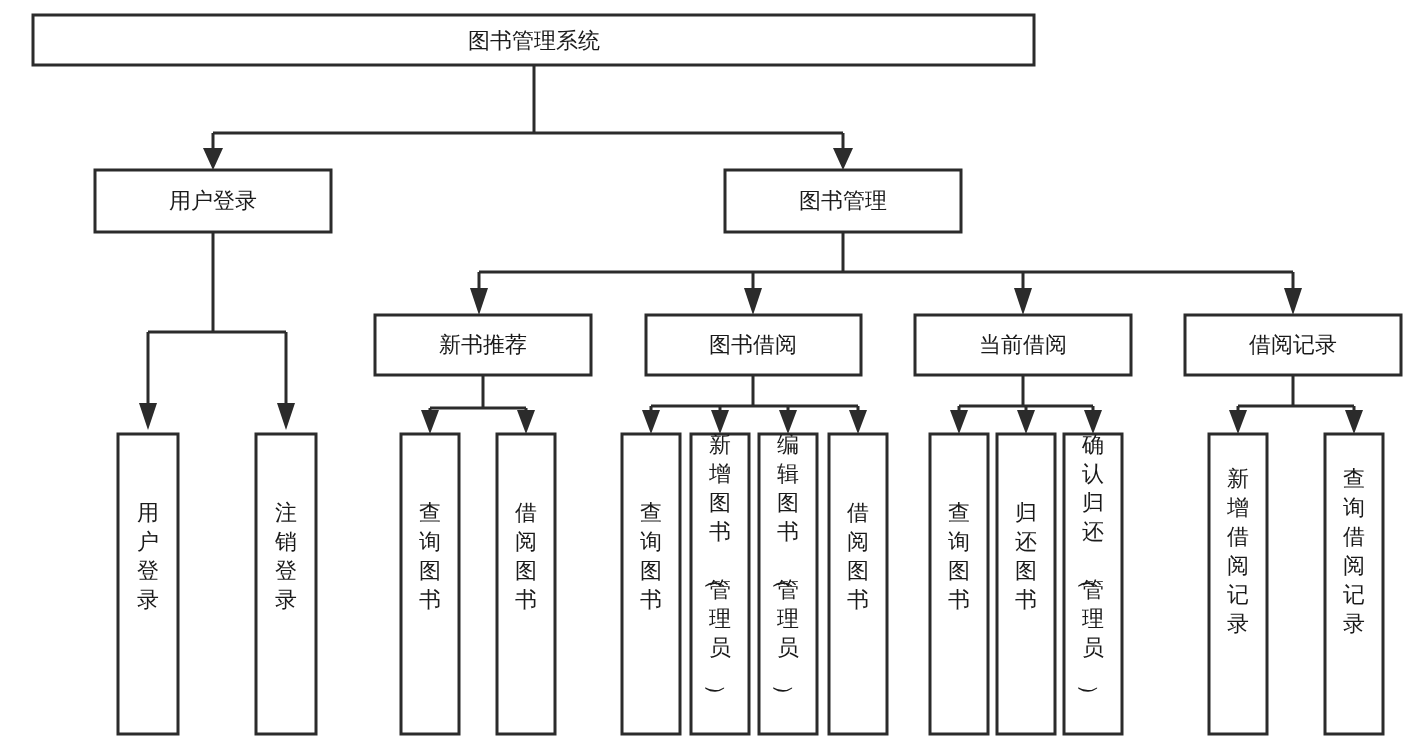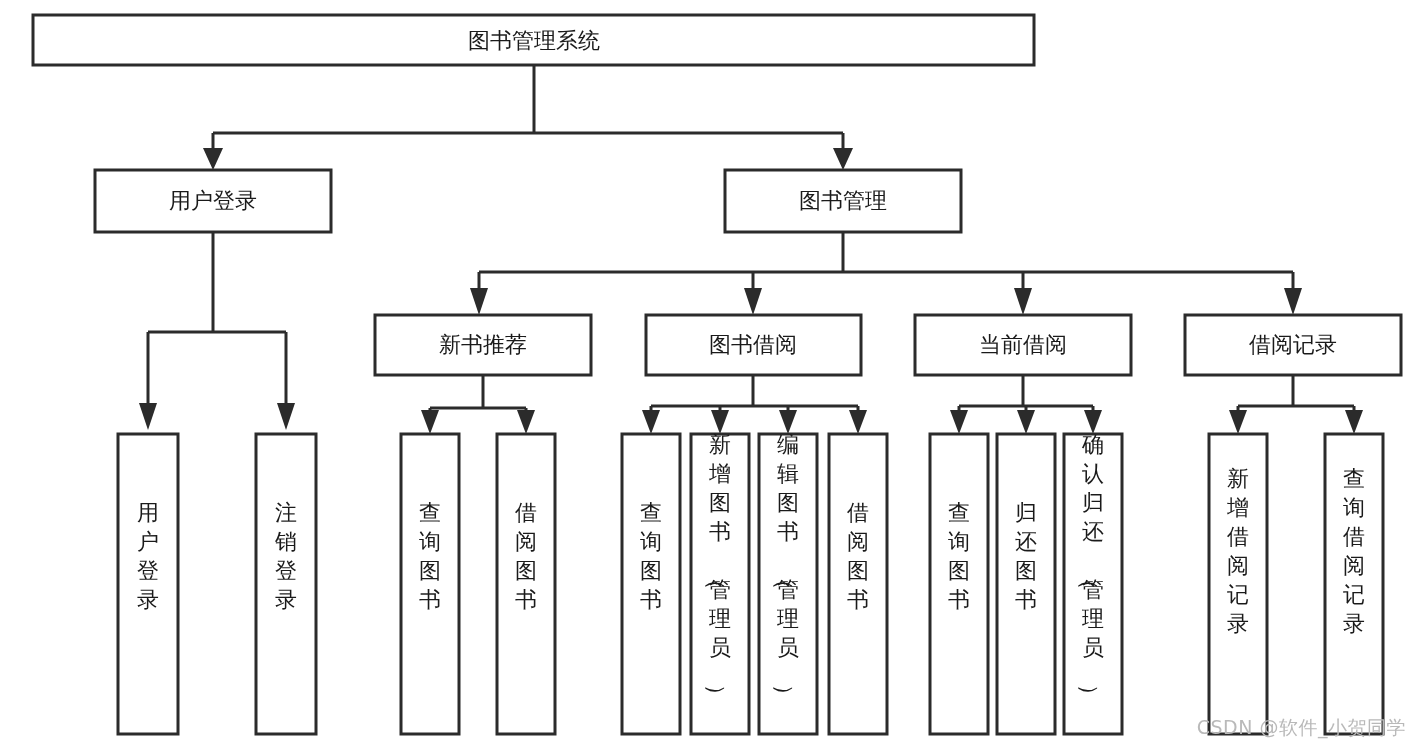--- a/index.html
+++ b/index.html
@@ -231,15 +231,14 @@
     <text class="node-label-vertical" x="1225" y="486"><tspan x="1225" y="486">新</tspan><tspan x="1225" y="515">增</tspan><tspan x="1225" y="544">借</tspan><tspan x="1225" y="573">阅</tspan><tspan x="1225" y="602">记</tspan><tspan x="1225" y="631">录</tspan></text>
   </g>
 
   <g>
     <rect class="node-box" x="1312" y="434" width="58" height="300"></rect>
     <text class="node-label-vertical" x="1341" y="486"><tspan x="1341" y="486">查</tspan><tspan x="1341" y="515">询</tspan><tspan x="1341" y="544">借</tspan><tspan x="1341" y="573">阅</tspan><tspan x="1341" y="602">记</tspan><tspan x="1341" y="631">录</tspan></text>
   </g>
 
 </svg>
 
-<div class="watermark">CSDN @软件_小贺同学</div>
 
 </div>
 
 </body></html>

